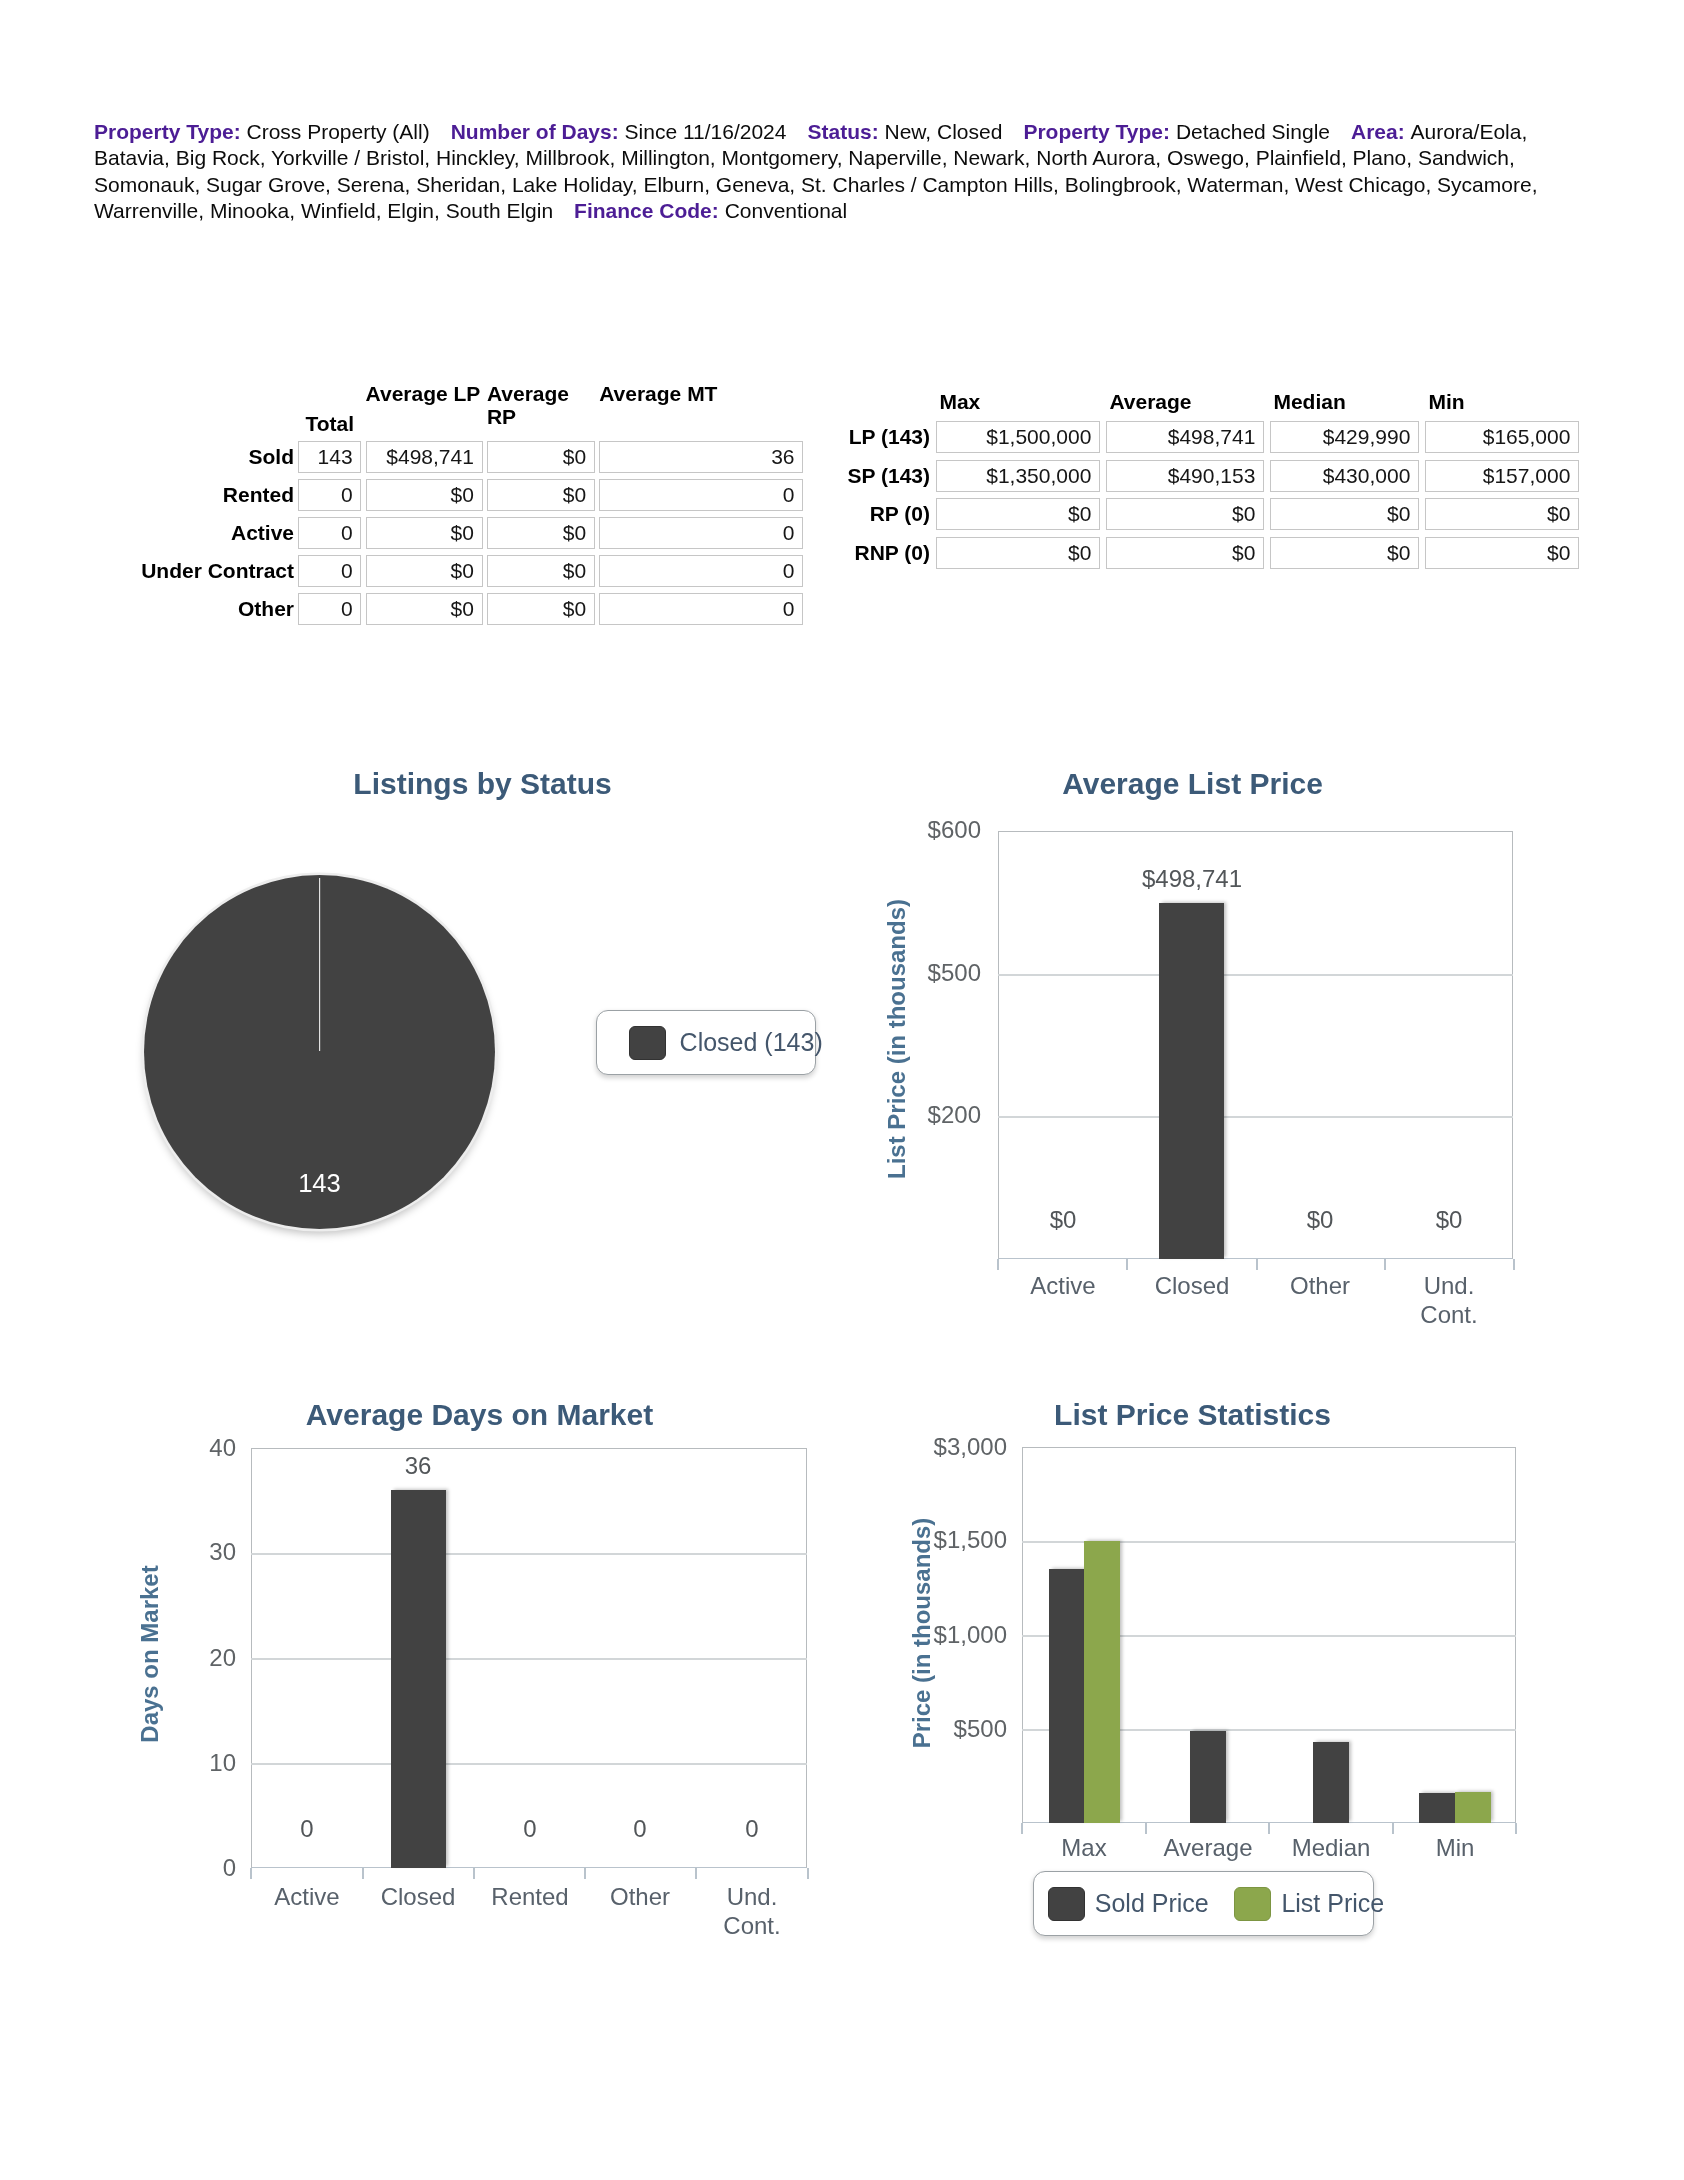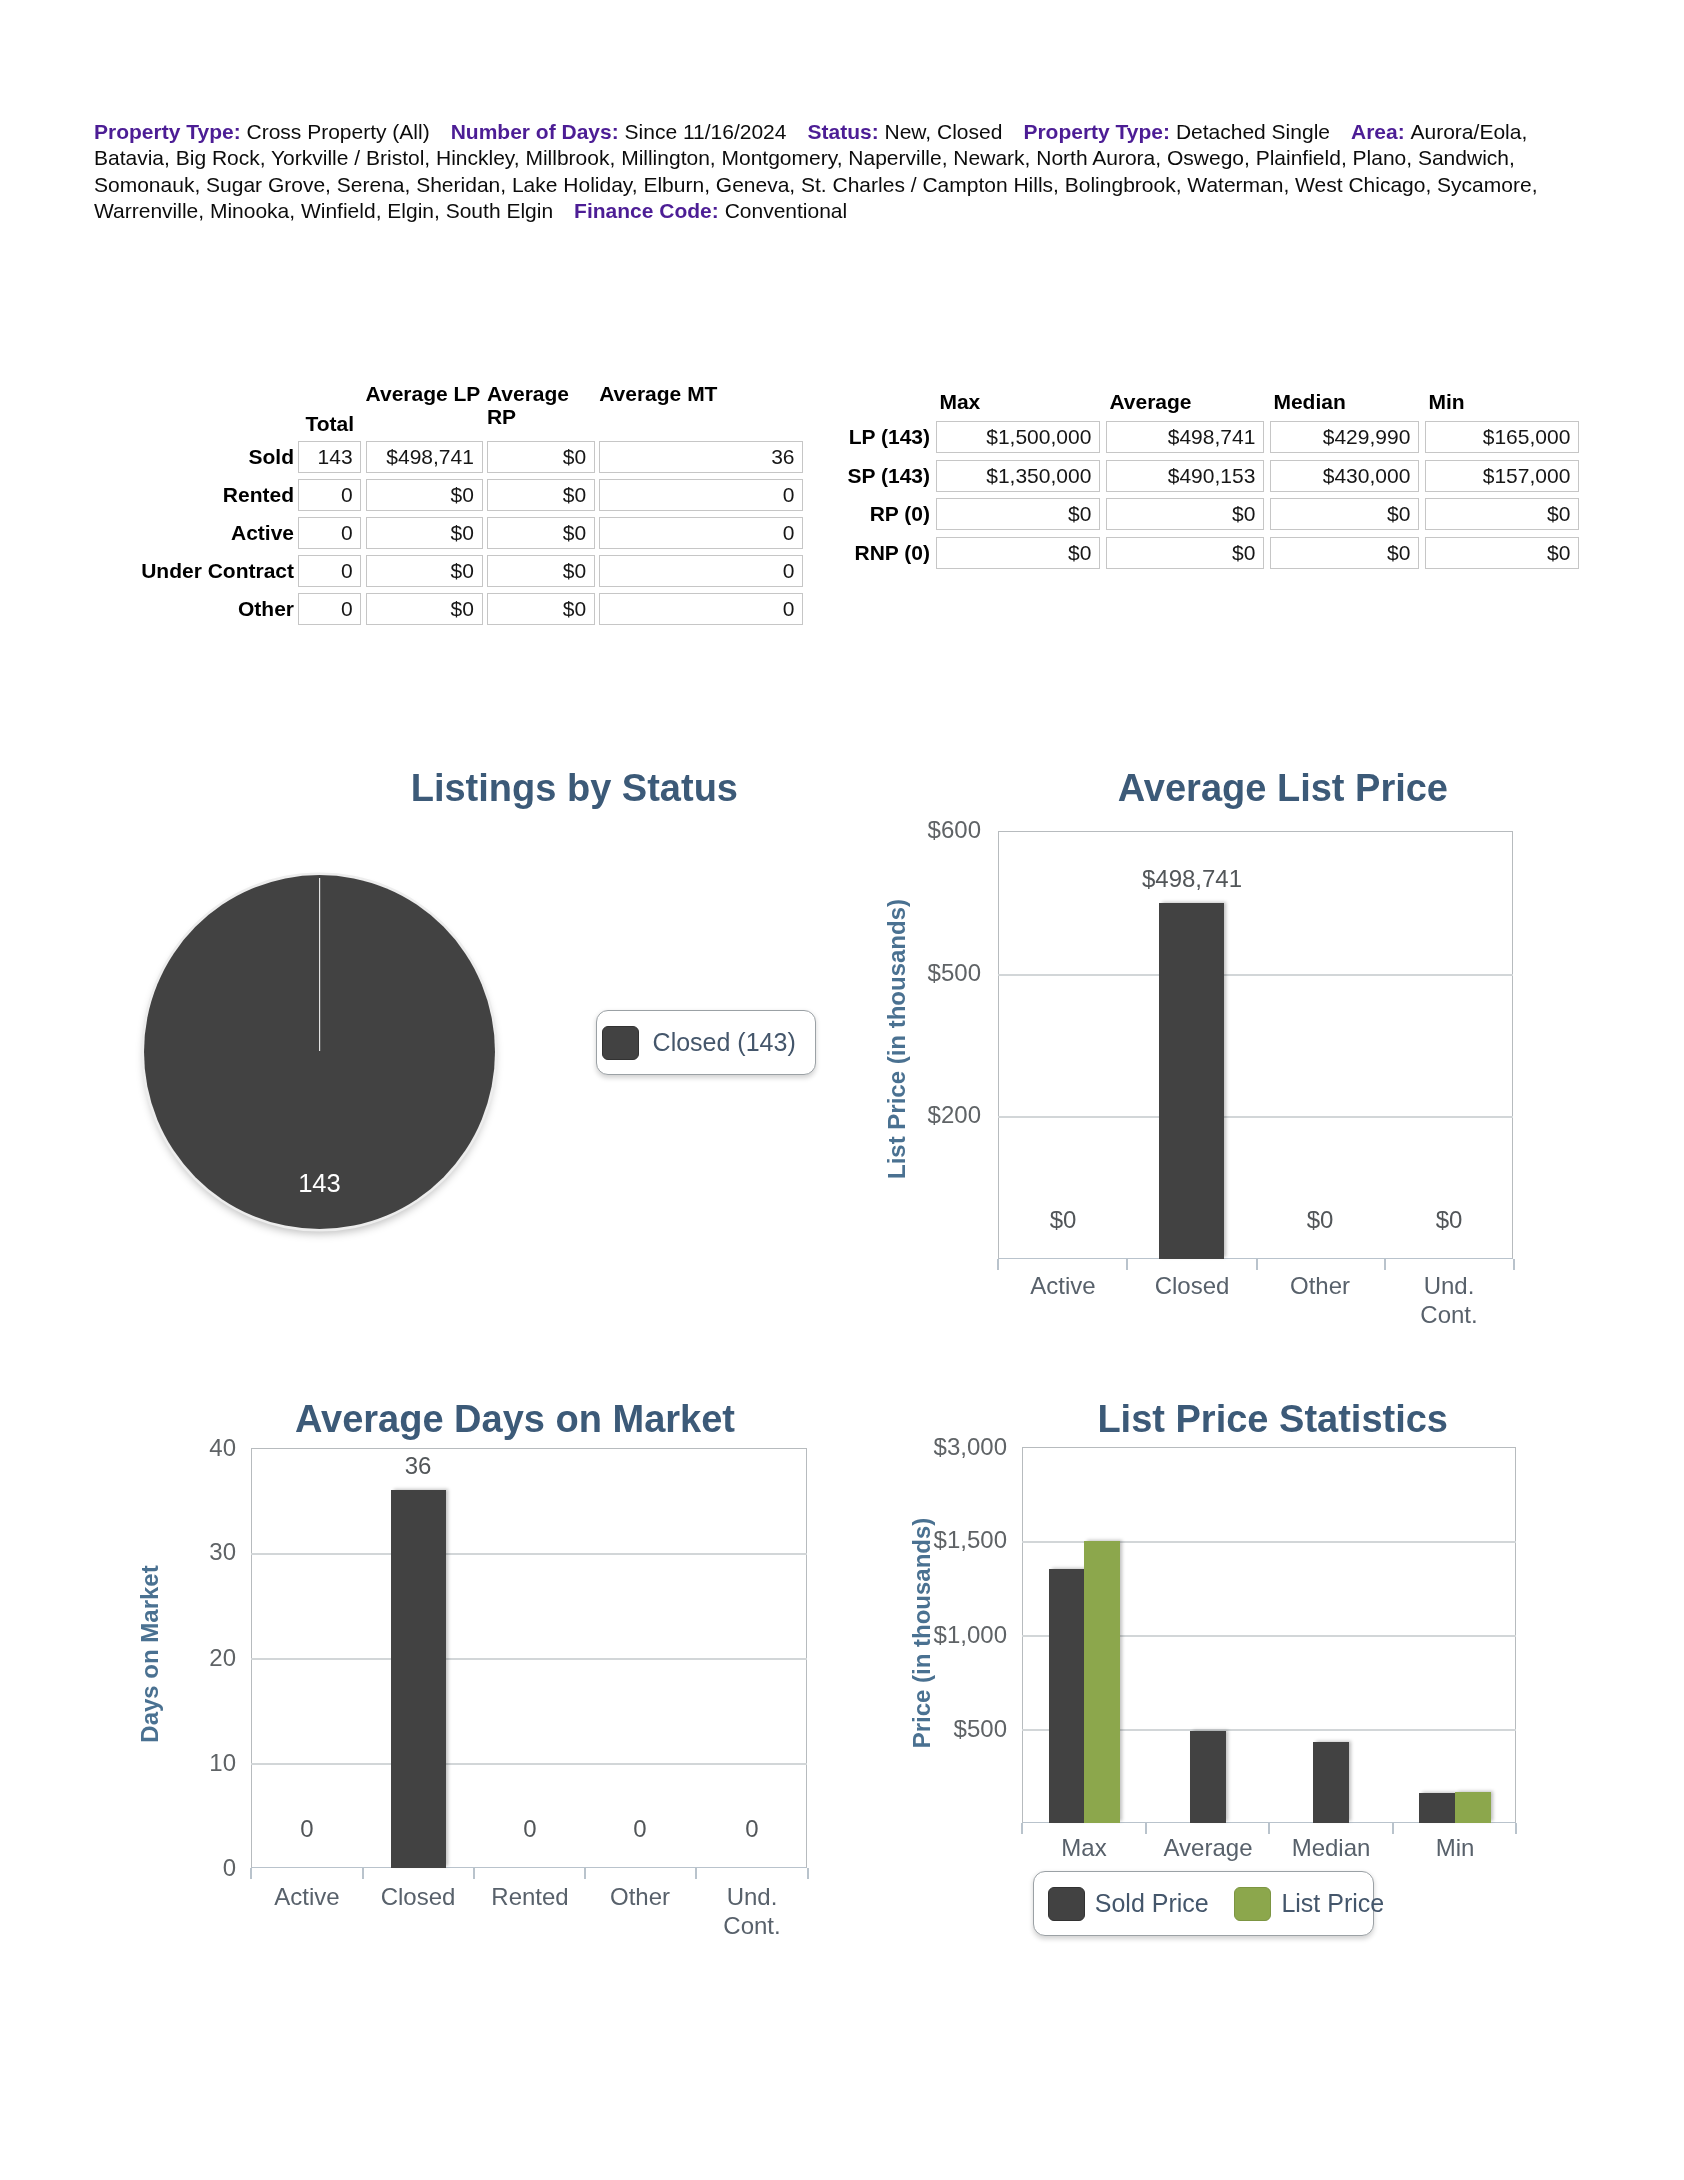--- a/index.html
+++ b/index.html
@@ -23,22 +23,22 @@
   .th-total { align-items:flex-end; justify-content:center; }
   .th-price { font-weight:700; font-size:21px; display:flex; align-items:flex-end;
               padding-left:3.4px; color:#000; }
   .rowlab { font-weight:700; font-size:21px; display:flex; align-items:center;
             justify-content:flex-end; height:32px; color:#000; white-space:nowrap; }
   .cell { background:#fff; border:1.7px solid #c6c6c6; font-size:21px; height:32px;
           display:flex; align-items:center; justify-content:flex-end;
           padding-right:7.7px; color:#161616; }
 
   
-  .chart-title { position:absolute; width:511px; text-align:right; margin:0;
-                 font-size:38px; font-weight:700; color:#3c5a78; }
+  .chart-title { position:absolute; width:511px; text-align:center; margin:0;
+                 font-size:30px; font-weight:700; color:#3c5a78; }
   .y-title { position:absolute; width:443px; text-align:center;
              transform:rotate(-90deg); font-size:24px; font-weight:700; color:#4a7191; }
   .plot { position:absolute; border:1.7px solid #b7bbbe; border-bottom-color:#b9c3cc; background:#fff; }
   .gridline { position:absolute; height:1.7px; background:#d2d6d8; }
   .ytick { position:absolute; text-align:right; font-size:24px; color:#5f6366; }
   .xtick { position:absolute; width:1.7px; height:11px; background:#b9c3cc; }
   .catlab { position:absolute; text-align:center; font-size:24px; color:#58616b; line-height:29px; }
   .vallab { position:absolute; text-align:center; font-size:24px; color:#525659; }
   .bar { position:absolute; box-shadow:2.6px -0.9px 3.4px rgba(0,0,0,.25); }
 
@@ -48,21 +48,21 @@
          box-shadow:0 0 0 2.6px #ededed, 0 5.1px 8.5px rgba(0,0,0,.25); }
   #pie-line { position:absolute; left:50%; top:2.6px; width:1.7px; height:49%;
               background:#fff; transform:translateX(-50%); }
   #pie-value { position:absolute; left:0; top:294px; width:100%; text-align:center;
                color:#fff; font-size:25.6px; }
 
   
   .legend-box { position:absolute; background:#fff; border:1.7px solid #9ba1a5;
                 border-radius:12px; box-shadow:0 2.6px 5.1px rgba(0,0,0,.18);
                 display:flex; align-items:center; }
-  #pie-legend { left:596px; top:1010px; width:220px; height:65px; padding-left:5px; gap:13.6px; }
+  #pie-legend { left:596px; top:1010px; width:220px; height:65px; padding-left:32px; gap:13.6px; }
   #lps-legend { left:1033px; top:1871px; width:341px; height:65px; padding-left:13.6px; gap:10.2px; }
   .swatch { width:37px; height:34px; border-radius:6px; flex:0 0 auto; }
   .swatch-dark  { background:#424242; border:1.7px solid #323232; }
   .swatch-green { background:#8ca74c; border:1.7px solid #7c9542; }
   .legend-label { font-size:25px; color:#44566b; white-space:nowrap; }
   .legend-gap { margin-left:15.3px; }
 
   
   #pie-title  { left:227px;  top:767px; }
   #alp-title  { left:937px; top:767px; }

